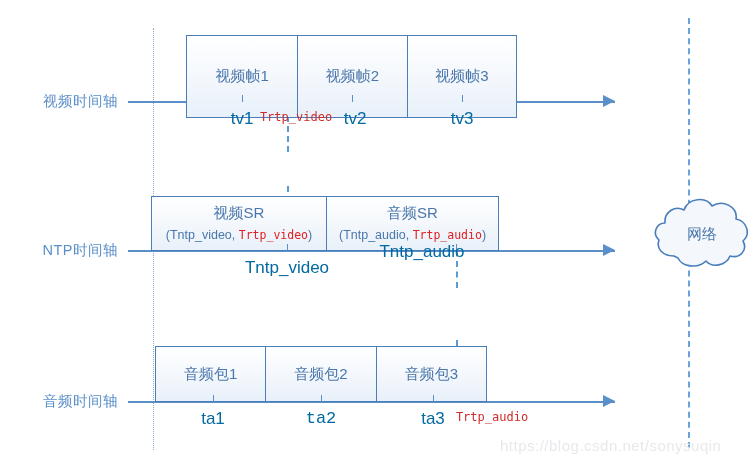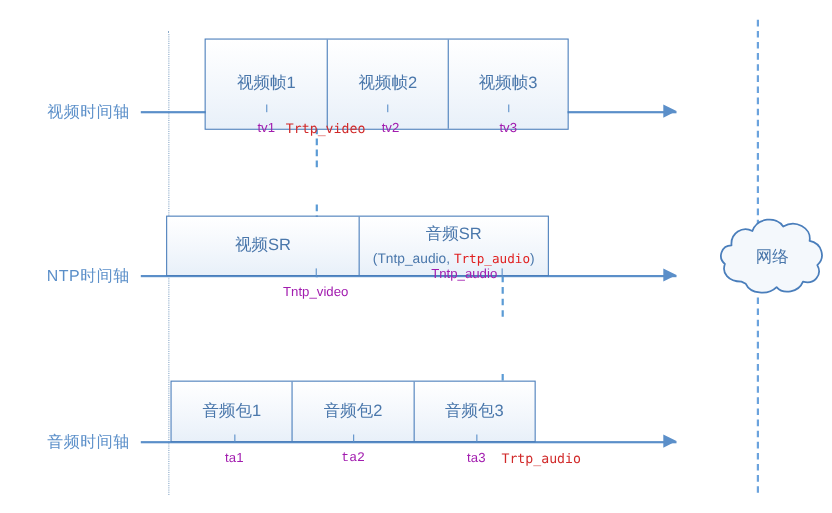--- a/index.html
+++ b/index.html
@@ -71,22 +71,22 @@
 
   
   .tick {
     position: absolute;
     width: 0;
     border-left: 1.5px solid #5b8fc9;
     height: 7px;
   }
   .tick-label {
     position: absolute;
-    font-size: 12px;
-    color: #a21caf;
+    font-size: 17px;
+    color: #0369a1;
     white-space: nowrap;
     transform: translateX(-50%);
   }
   .tick-label.redlabel {
     color: #d12a2a;
     font-family: "DejaVu Sans Mono", monospace;
     font-size: 12px;
   }
 
   
@@ -174,20 +174,21 @@
   <div class="tick-label" style="left:462px; top:109px;">tv3</div>
 
   <div class="axis-label" style="left:8px; top:241px; width:110px;">NTP时间轴</div>
 
   <div class="axis-line" style="left:128px; top:250px; width:487px;"></div>
   <div class="axis-arrow" style="left:603px; top:244px;"></div>
 
   <div class="box-row" style="left:151px; top:196px; width:348px; height:55px;">
     <div class="box-cell" style="width:175px;">
       <span>视频SR</span>
+      <span class="sub"><span>(</span><span>Tntp_video, </span><span class="red">Trtp_video</span><span>)</span></span>
     </div>
     <div class="box-cell" style="width:171px;">
       <span>音频SR</span>
       <span class="sub"><span>(</span><span>Tntp_audio, </span><span class="red">Trtp_audio</span><span>)</span></span>
     </div>
   </div>
 
   <div class="tick" style="left:287px; top:244px;"></div>
   <div class="tick" style="left:456px; top:244px;"></div>
 
@@ -230,14 +231,15 @@
                C75,9 90,17 88,29
                C99,31 103,44 95,51
                C100,60 92,69 82,66
                C78,76 64,78 58,71
                C50,79 34,77 30,68
                Z" fill="#f4f8fc" stroke="#4a7ebb" stroke-width="1.6" stroke-linejoin="round"></path>
     </svg>
     <div class="cloud-label" style="left:54px; top:44px;">网络</div>
   </div>
 
+  <div class="wm-url" style="left:500px; top:437px;">https://blog.csdn.net/sonysuqin</div>
 
 </div>
 
 </body></html>

